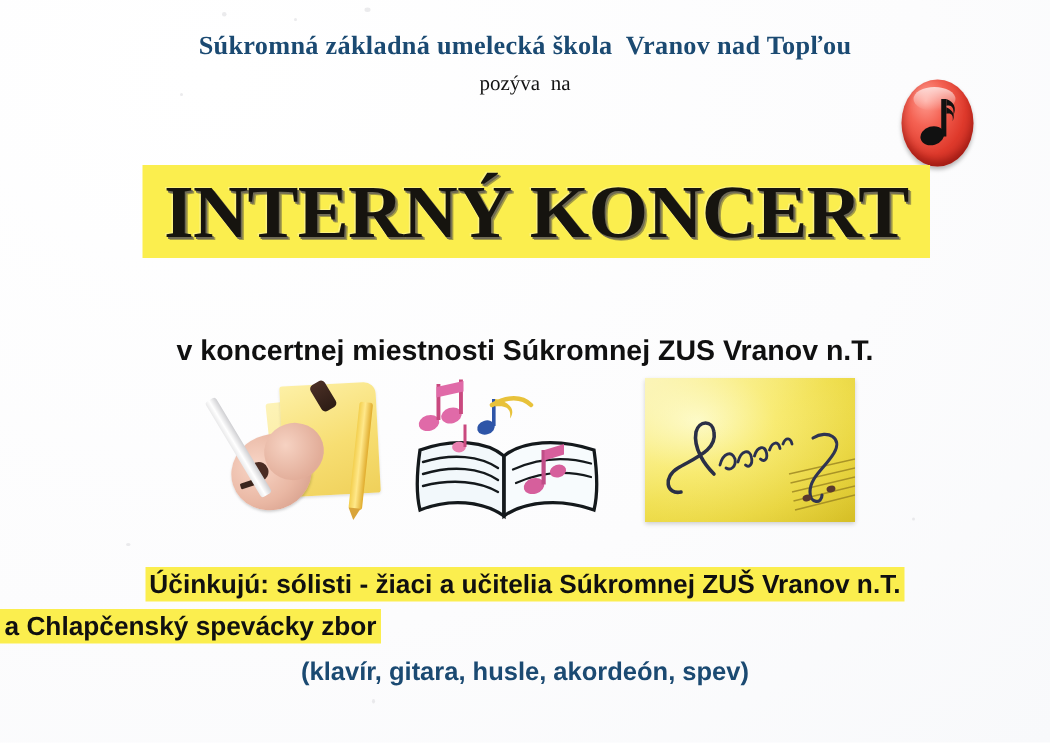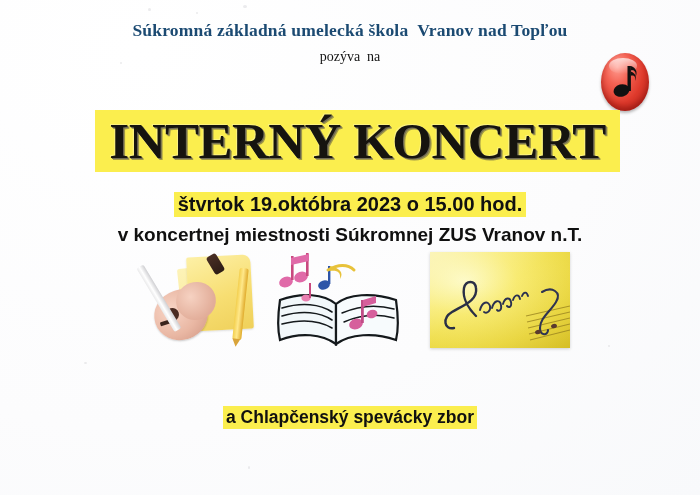--- a/index.html
+++ b/index.html
@@ -173,21 +173,21 @@
   }
   #art-sonata svg{position:absolute;left:0;top:0;}
 
   
   .perf-wrap{position:absolute;left:0;right:0;top:378px;text-align:center;}
   .perf{
     display:inline-block;background:#fbee4e;
     font-size:17.5px;font-weight:bold;color:#101010;
     padding:1px 3px;white-space:pre;
   }
-  .perf2-wrap{position:absolute;left:0;right:0;top:406px;text-align:center;}
+  .perf2-wrap{position:absolute;left:0;right:0;top:406px;}
   .perf2{
     display:inline-block;background:#fbee4e;
     font-size:17.5px;font-weight:bold;color:#101010;
     padding:1px 3px;white-space:pre;
   }
   .instr{
     position:absolute;left:0;right:0;top:438px;text-align:center;
     font-size:17px;font-weight:bold;color:#1b4a72;
     white-space:pre;
   }
@@ -216,23 +216,20 @@
       <ellipse cx="8.5" cy="27.5" rx="8" ry="6.2" fill="#111" transform="rotate(-16 8.5 27.5)"></ellipse>
       <rect x="14.5" y="3" width="3.4" height="25" fill="#111"></rect>
       <path d="M17.9 3 C23 5, 25 9, 22.5 14 C23.5 8.5, 21 6.5, 17.9 7.5 Z" fill="#111"></path>
       <path d="M17.9 8.5 C22.5 10.5, 24 14, 22 18 C23 13.5, 20.8 12, 17.9 12.8 Z" fill="#111"></path>
     </svg>
   </div>
 
   <div class="title-band"></div>
   <div class="title">INTERNÝ KONCERT</div>
 
-  <div class="date-wrap">
-    <span class="date">štvrtok 19.októbra 2023 o 15.00 hod.</span>
-  </div>
 
   <div class="venue">v koncertnej miestnosti Súkromnej ZUS Vranov n.T.</div>
 
   <div class="art" id="art-guitar">
     <div class="folder2"></div>
     <div class="folder"></div>
     <div class="pencil"></div>
     <div class="gtr-body"></div>
     <div class="gtr-waist"></div>
     <div class="gtr-hole"></div>
@@ -319,19 +316,23 @@
       <g fill="none" stroke="#2f3452" stroke-width="2.1" stroke-linecap="round">
         <path d="M112 40 C122 34, 132 40, 126 50 C120 60, 110 66, 110 76 C110 84, 118 84, 118 78"></path>
       </g>
       <g fill="#5a3a2e">
         <ellipse cx="108" cy="80" rx="3" ry="2.2" transform="rotate(-16 108 80)"></ellipse>
         <ellipse cx="124" cy="74" rx="3" ry="2.2" transform="rotate(-16 124 74)"></ellipse>
       </g>
     </svg>
   </div>
 
+  <div class="perf-wrap">
+    <span class="perf">Účinkujú: sólisti - žiaci a učitelia Súkromnej ZUŠ Vranov n.T.</span>
+  </div>
 
   <div class="perf2-wrap">
     <span class="perf2">a Chlapčenský spevácky zbor</span>
   </div>
 
+  <div class="instr">(klavír, gitara, husle, akordeón, spev)</div>
 
 </div>
 
 </body></html>

